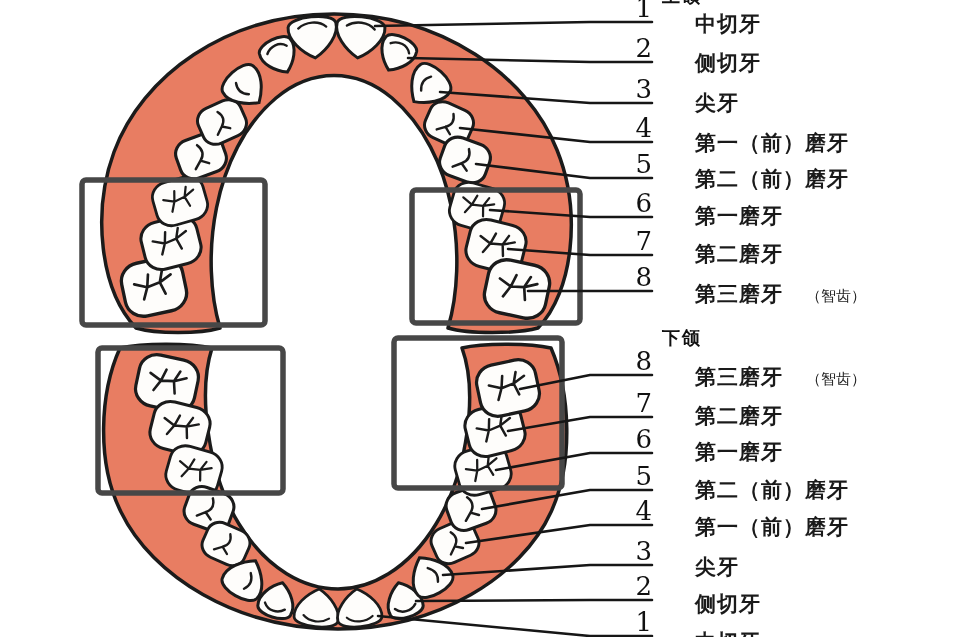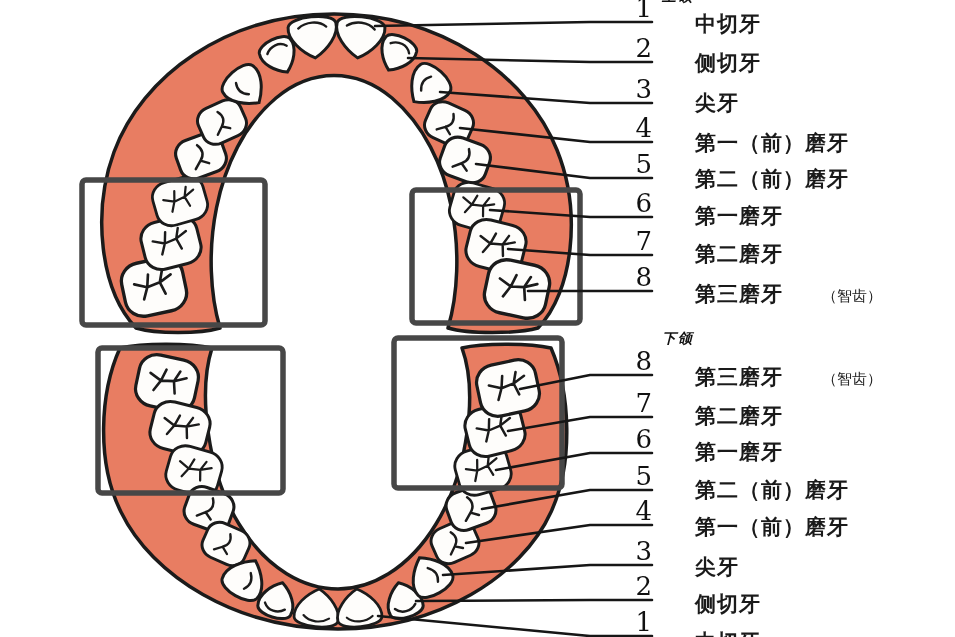--- a/index.html
+++ b/index.html
@@ -9,23 +9,23 @@
   .tw{fill:#fefdfb;stroke:#1b1b1b;stroke-width:3px;}
   .fs{fill:none;stroke:#1b1b1b;stroke-width:2.4px;stroke-linecap:round;stroke-linejoin:round;}
   .gum{fill:#e87d62;stroke:#1b1b1b;stroke-width:3.5px;stroke-linejoin:round;}
   .hbox{fill:none;stroke:#474747;stroke-width:5.5px;}
   .leader{fill:none;stroke:#161616;stroke-width:2.6px;stroke-linecap:round;stroke-linejoin:round;}
   .num{position:absolute;left:600px;width:52px;text-align:right;
        font-family:"DejaVu Serif","Liberation Serif",serif;font-size:26px;line-height:28px;color:#111;}
   .lbl{position:absolute;left:695px;font-size:21px;font-weight:bold;color:#1a1a1a;
        letter-spacing:1px;white-space:nowrap;line-height:26px;}
   .note{position:absolute;left:806px;font-size:15px;font-weight:normal;color:#222;
-        white-space:nowrap;line-height:20px;margin-left:16px;}
-  .heading{position:absolute;left:662px;font-size:14px;font-weight:bold;color:#111;
-           letter-spacing:2px;white-space:nowrap;line-height:26px;font-style:italic;}
+        white-space:nowrap;line-height:20px;}
+  .heading{position:absolute;left:662px;font-size:18px;font-weight:bold;color:#111;
+           letter-spacing:2px;white-space:nowrap;line-height:26px;}
 </style>
 </head>
 <body>
 
 <div id="stage">
 
   <svg id="art" width="955" height="637" viewBox="0 0 955 637">
     <defs>
       <g id="t-molar">
         <rect class="tw" x="-28" y="-24" width="56" height="48" rx="17" ry="16"></rect>

